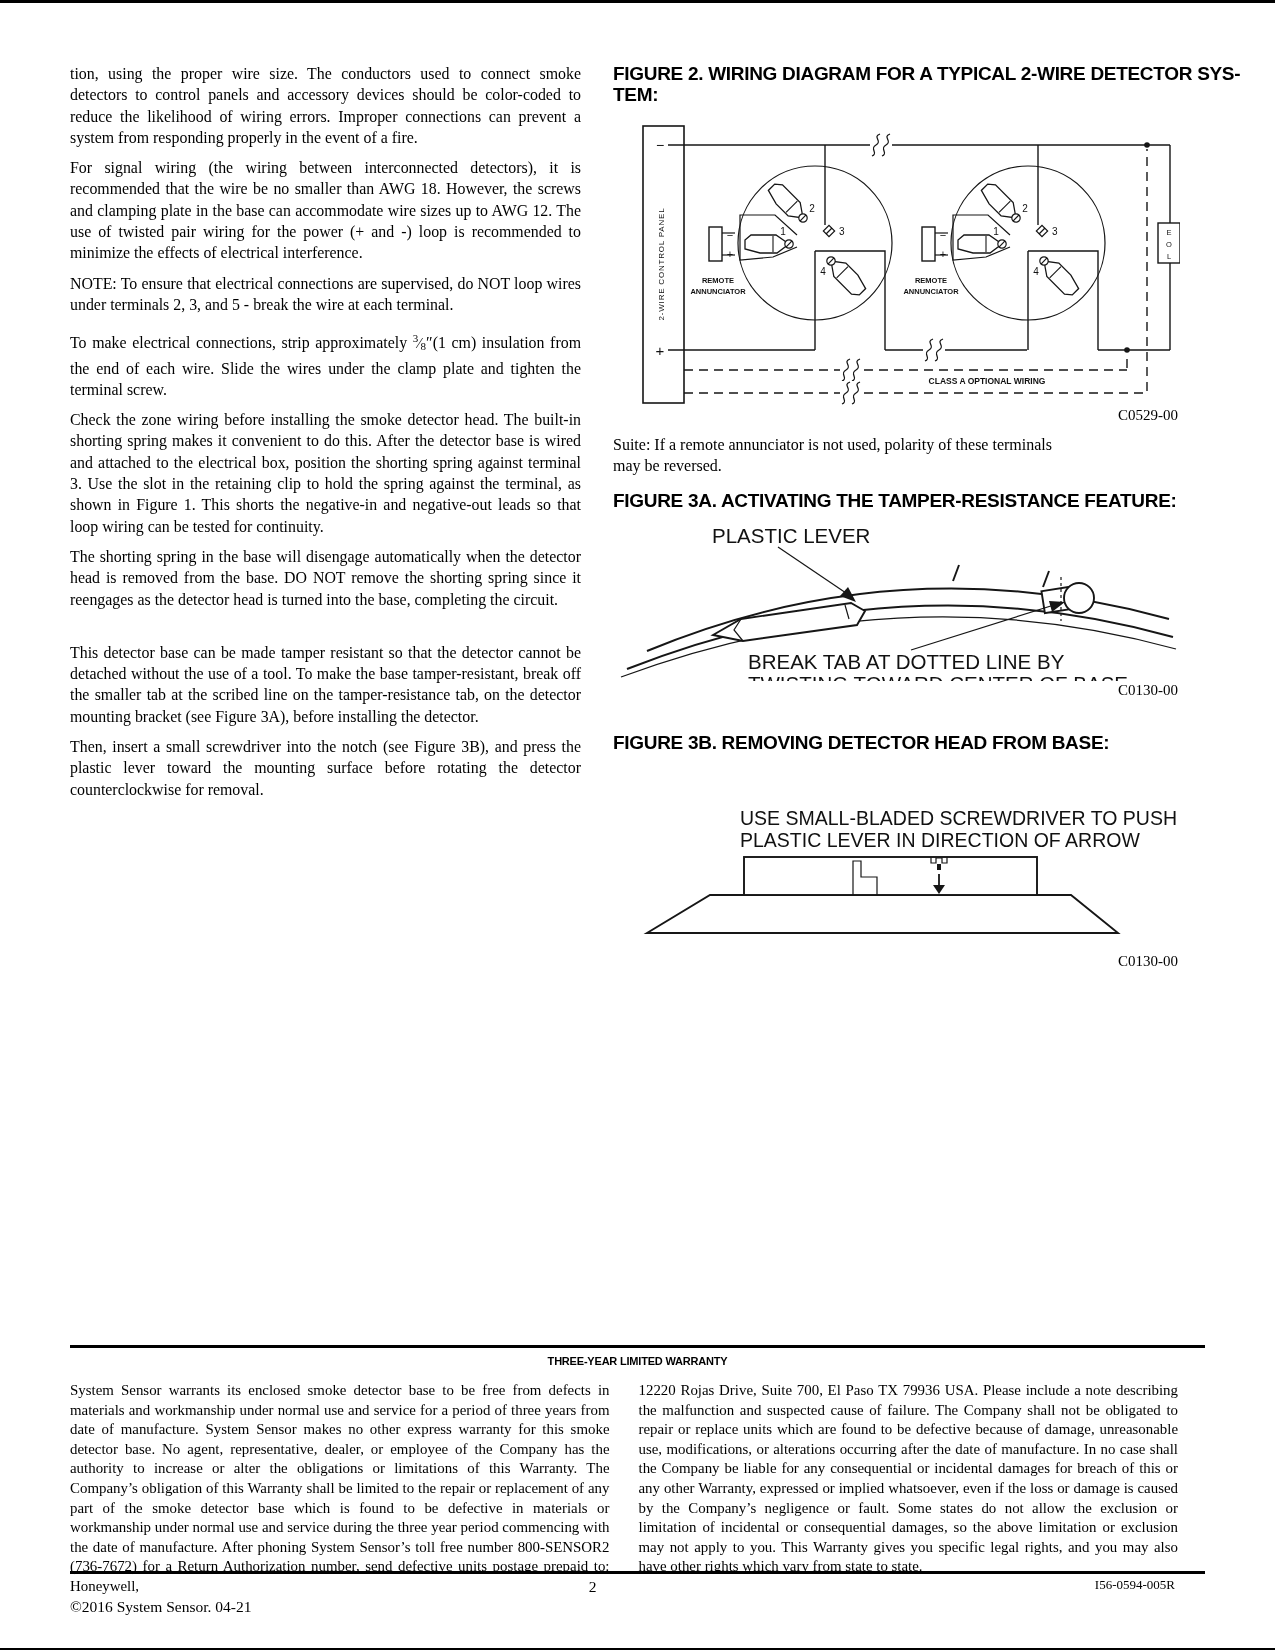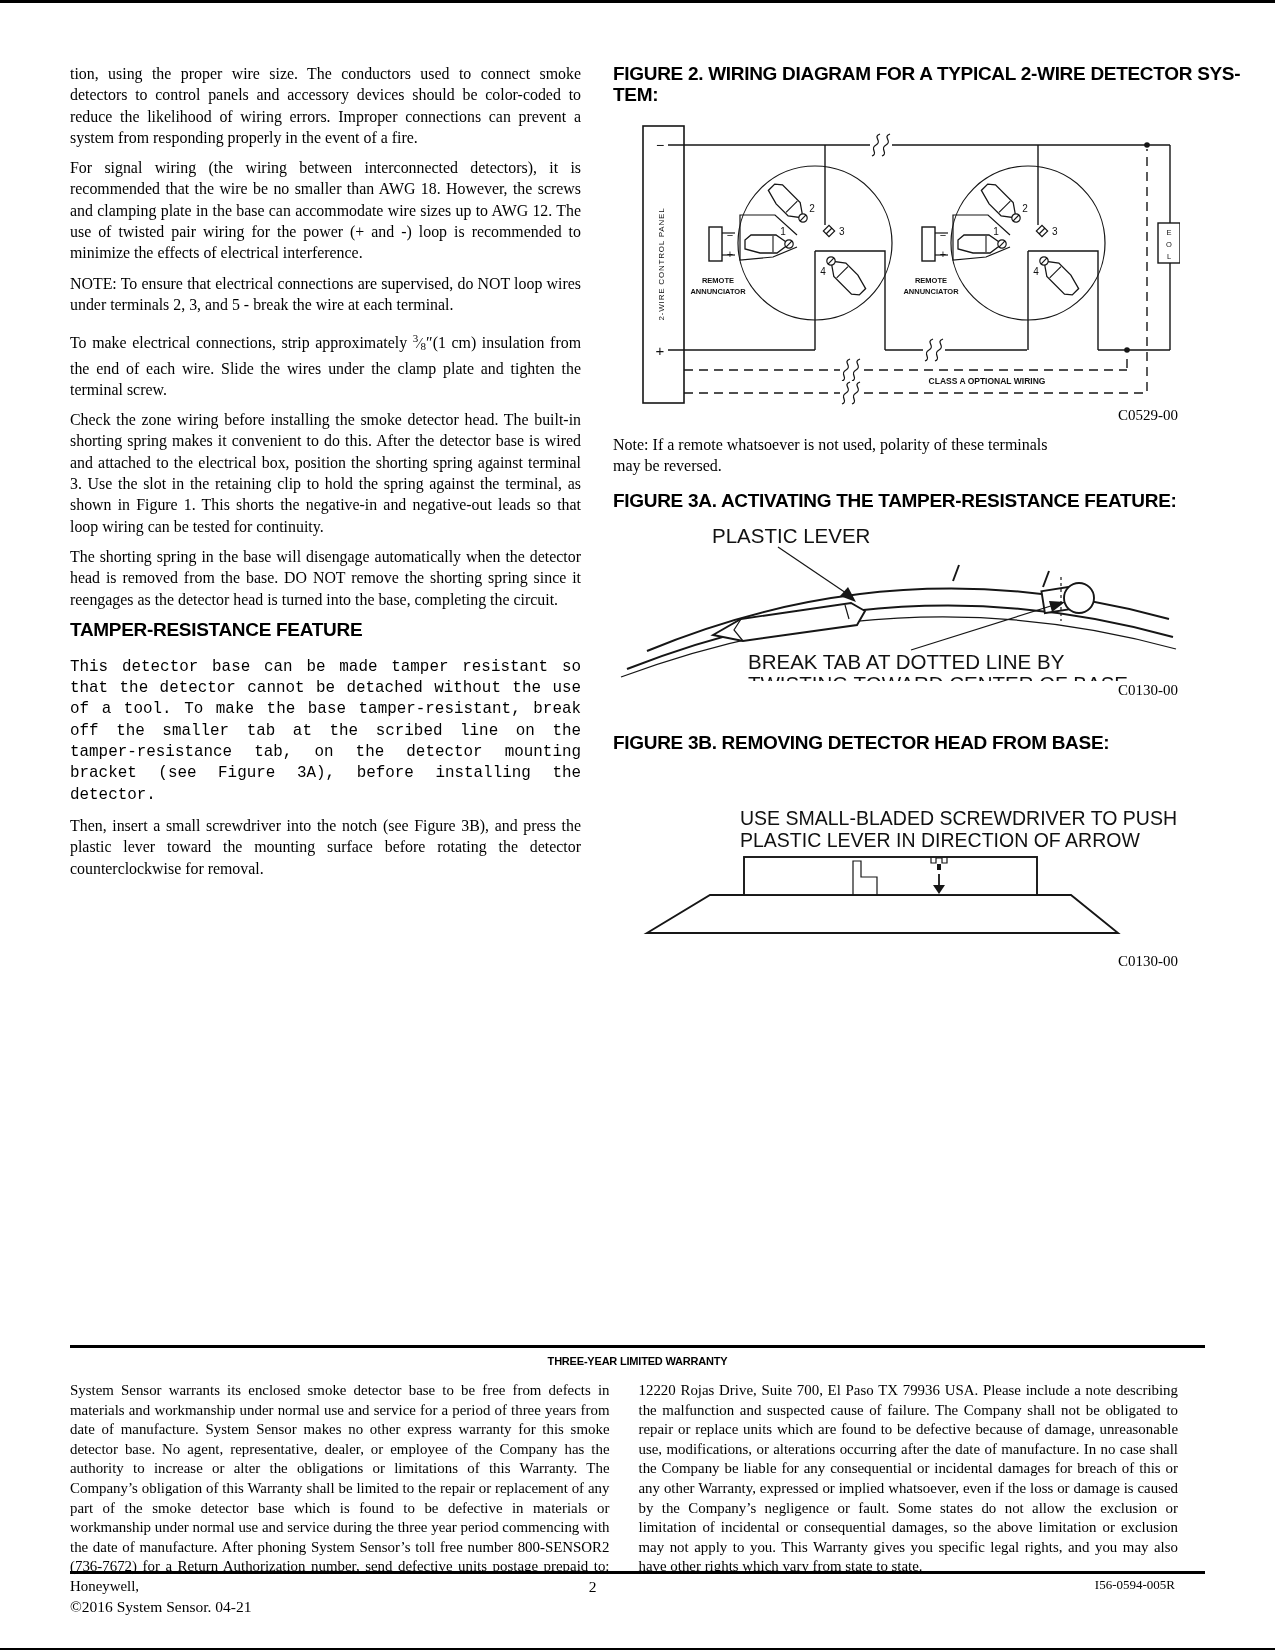--- a/index.html
+++ b/index.html
@@ -9,21 +9,21 @@
   }
   .edge-top    { position:absolute; top:0; left:0; width:1275px; height:3px; background:#000; }
   .edge-bottom { position:absolute; bottom:0; left:0; width:1275px; height:2px; background:#000; }
 
   .main { position:absolute; left:70px; top:63px; width:1110px; display:flex; gap:32px; }
   .col-l { width:515px; }
   .col-r { width:567px; }
 
   p.b { font-size:15.9px; line-height:21.3px; text-align:justify; margin:0 0 9px 0; }
   p.sp-strip { margin-top:13px; }
-  p.sp-big   { margin-top:17px;font-family:Liberation Mono, monospace; }
+  p.sp-big   { margin-top:32px; }
   .fr-n { font-size:11px; vertical-align:6px; }
   .fr-s { font-size:14px; }
   .fr-d { font-size:11px; vertical-align:-2px; }
 
   .h-sans { font-family:"Liberation Sans","DejaVu Sans",sans-serif; font-weight:700;
             font-size:19px; line-height:21px; letter-spacing:-0.3px; }
   .sec-h  { margin:4px 0 2px 0; }
   .fig-h  { margin:0 0 13px 0; }
   .fig-h div { white-space:nowrap; }
   .fig-h-3a { margin:14px 0 8px 0; white-space:nowrap; }
@@ -62,21 +62,20 @@
 
 <div class="main">
 
   <div class="col-l">
     <p class="b">tion, using the proper wire size. The conductors used to connect smoke detectors to control panels and accessory devices should be color-coded to reduce the likelihood of wiring errors. Improper connections can prevent a system from responding properly in the event of a fire.</p>
     <p class="b">For signal wiring (the wiring between interconnected detectors), it is recommended that the wire be no smaller than AWG 18. However, the screws and clamping plate in the base can accommodate wire sizes up to AWG 12. The use of twisted pair wiring for the power (+ and -) loop is recommended to minimize the effects of electrical interference.</p>
     <p class="b">NOTE: To ensure that electrical connections are supervised, do NOT loop wires under terminals 2, 3, and 5 - break the wire at each terminal.</p>
     <p class="b sp-strip"><span>To make electrical connections, strip approximately </span><span class="fr-n">3</span><span class="fr-s">⁄</span><span class="fr-d">8</span><span>″(1 cm) insulation from the end of each wire. Slide the wires under the clamp plate and tighten the terminal screw.</span></p>
     <p class="b">Check the zone wiring before installing the smoke detector head. The built-in shorting spring makes it convenient to do this. After the detector base is wired and attached to the electrical box, position the shorting spring against terminal 3. Use the slot in the retaining clip to hold the spring against the terminal, as shown in Figure 1. This shorts the negative-in and negative-out leads so that loop wiring can be tested for continuity.</p>
     <p class="b">The shorting spring in the base will disengage automatically when the detector head is removed from the base. DO NOT remove the shorting spring since it reengages as the detector head is turned into the base, completing the circuit.</p>
-    <h2 class="h-sans sec-h">TAMPER-RESISTANCE FEATURE</h2>
     <p class="b sp-big">This detector base can be made tamper resistant so that the detector cannot be detached without the use of a tool. To make the base tamper-resistant, break off the smaller tab at the scribed line on the tamper-resistance tab, on the detector mounting bracket (see Figure 3A), before installing the detector.</p>
     <p class="b">Then, insert a small screwdriver into the notch (see Figure 3B), and press the plastic lever toward the mounting surface before rotating the detector counterclockwise for removal.</p>
   </div>
 
   <div class="col-r">
 
     <div class="h-sans fig-h">
       <div>FIGURE 2. WIRING DIAGRAM FOR A TYPICAL 2-WIRE DETECTOR SYS-</div>
       <div>TEM:</div>
     </div>
@@ -184,21 +183,21 @@
 
       <g>
         <rect x="545" y="105" width="22" height="40" class="dshape"></rect>
         <text x="556" y="117" font-size="7.5" text-anchor="middle">E</text>
         <text x="556" y="129" font-size="7.5" text-anchor="middle">O</text>
         <text x="556" y="141" font-size="7.5" text-anchor="middle">L</text>
       </g>
     </svg>
     <div class="code">C0529-00</div>
 
-    <p class="note">Note: If a remote whatsoever is not used, polarity of these terminals may be reversed.</p>
+    <p class="note">Suite: If a remote annunciator is not used, polarity of these terminals may be reversed.</p>
 
     <div class="h-sans fig-h-3a">FIGURE 3A. ACTIVATING THE TAMPER-RESISTANCE FEATURE:</div>
 
     <svg width="567" height="162" viewBox="0 0 567 162">
       <g>
         <path class="art" d="M34,132 Q288,26 556,100"></path>
         <path class="art" d="M14,150 Q288,42 560,118"></path>
         <path class="dthin" d="M8,158 Q288,54 563,130"></path>
         <line class="art" x1="340" y1="62" x2="346" y2="46"></line>
         <line class="art" x1="430" y1="68" x2="436" y2="52"></line>

